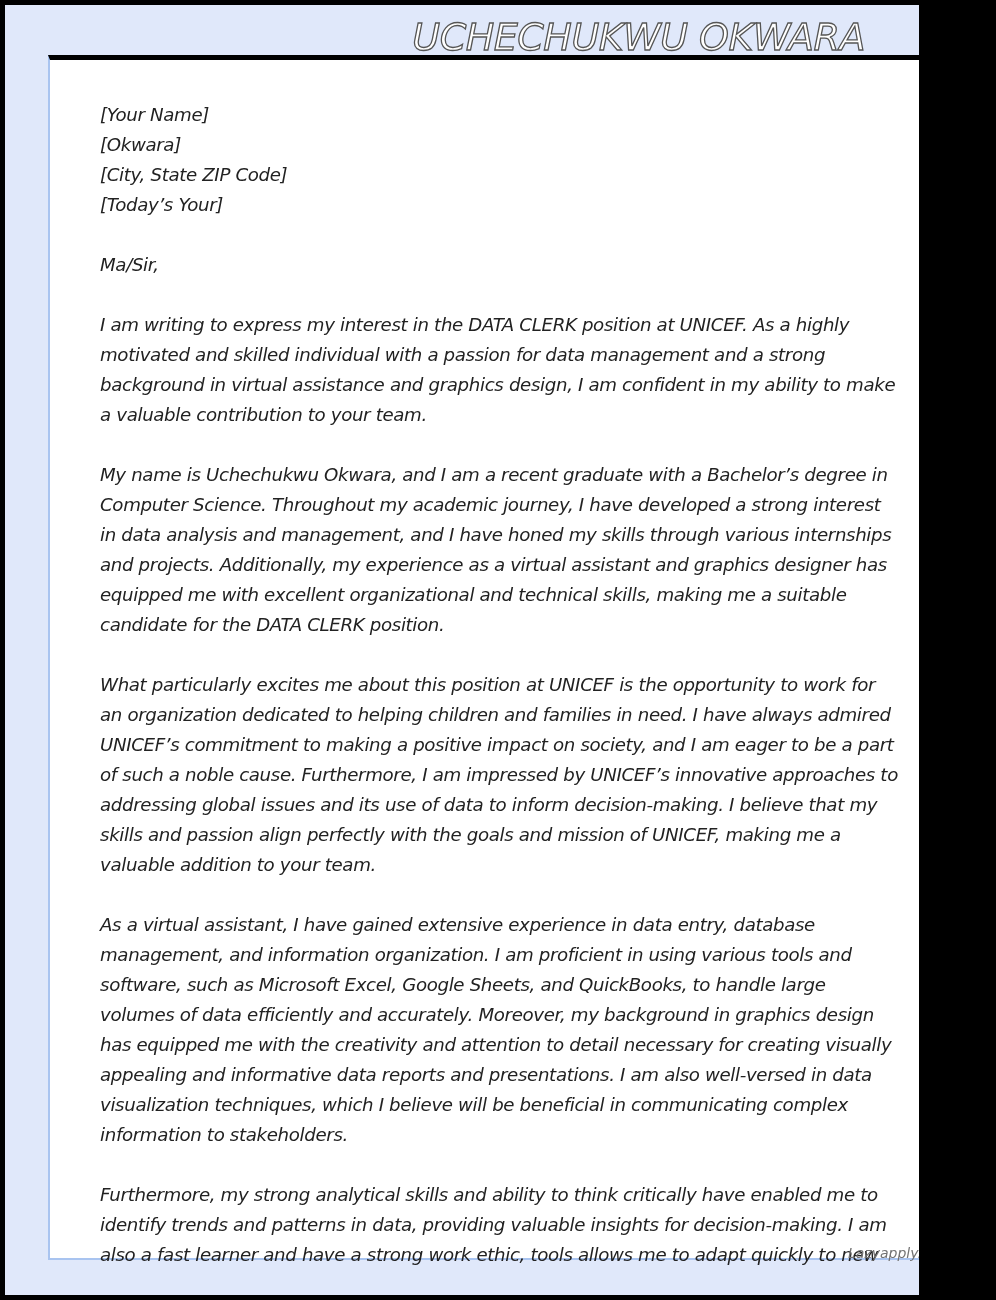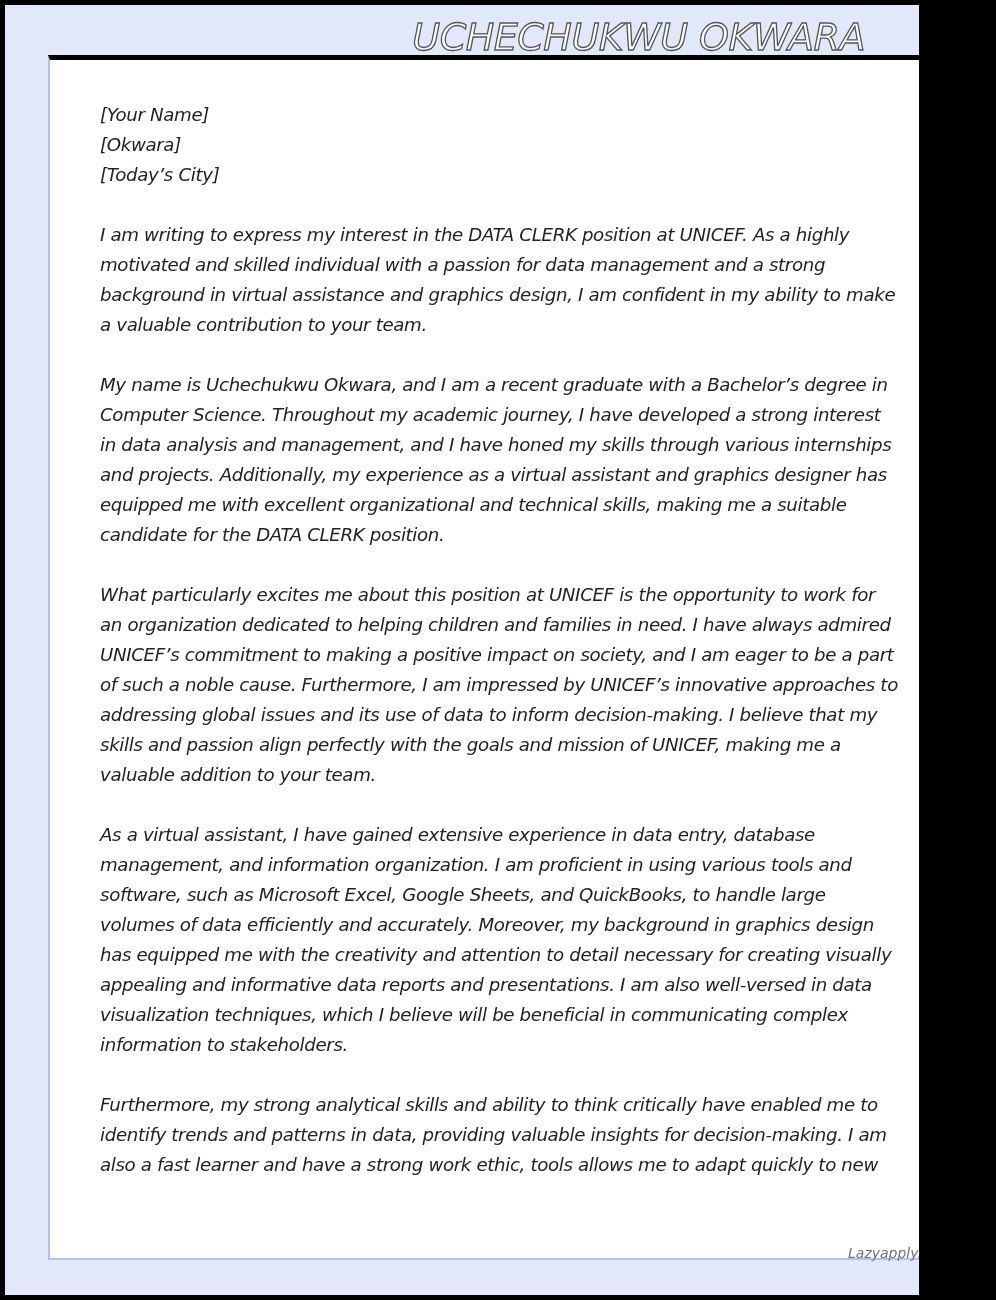--- a/index.html
+++ b/index.html
@@ -47,22 +47,24 @@
 <body>
 
 <div class="frame">
   <div class="title">UCHECHUKWU OKWARA</div>
   <div class="card"></div>
 
   <div class="content">
     <p>
       <span class="addr-line">[Your Name]</span>
       <span class="addr-line">[Okwara]</span>
-      <span class="addr-line">[Today’s City]</span>
+      <span class="addr-line">[City, State ZIP Code]</span>
+      <span class="addr-line">[Today’s Your]</span>
     </p>
+    <p>Ma/Sir,</p>
     <p>I am writing to express my interest in the DATA CLERK position at UNICEF. As a highly motivated and skilled individual with a passion for data management and a strong background in virtual assistance and graphics design, I am confident in my ability to make a valuable contribution to your team.</p>
     <p>My name is Uchechukwu Okwara, and I am a recent graduate with a Bachelor’s degree in Computer Science. Throughout my academic journey, I have developed a strong interest in data analysis and management, and I have honed my skills through various internships and projects. Additionally, my experience as a virtual assistant and graphics designer has equipped me with excellent organizational and technical skills, making me a suitable candidate for the DATA CLERK position.</p>
     <p>What particularly excites me about this position at UNICEF is the opportunity to work for an organization dedicated to helping children and families in need. I have always admired UNICEF’s commitment to making a positive impact on society, and I am eager to be a part of such a noble cause. Furthermore, I am impressed by UNICEF’s innovative approaches to addressing global issues and its use of data to inform decision-making. I believe that my skills and passion align perfectly with the goals and mission of UNICEF, making me a valuable addition to your team.</p>
     <p>As a virtual assistant, I have gained extensive experience in data entry, database management, and information organization. I am proficient in using various tools and software, such as Microsoft Excel, Google Sheets, and QuickBooks, to handle large volumes of data efficiently and accurately. Moreover, my background in graphics design has equipped me with the creativity and attention to detail necessary for creating visually appealing and informative data reports and presentations. I am also well-versed in data visualization techniques, which I believe will be beneficial in communicating complex information to stakeholders.</p>
     <p>Furthermore, my strong analytical skills and ability to think critically have enabled me to identify trends and patterns in data, providing valuable insights for decision-making. I am also a fast learner and have a strong work ethic, tools allows me to adapt quickly to new</p>
   </div>
 
   <div class="watermark">Lazyapply.com</div>
 </div>
 

